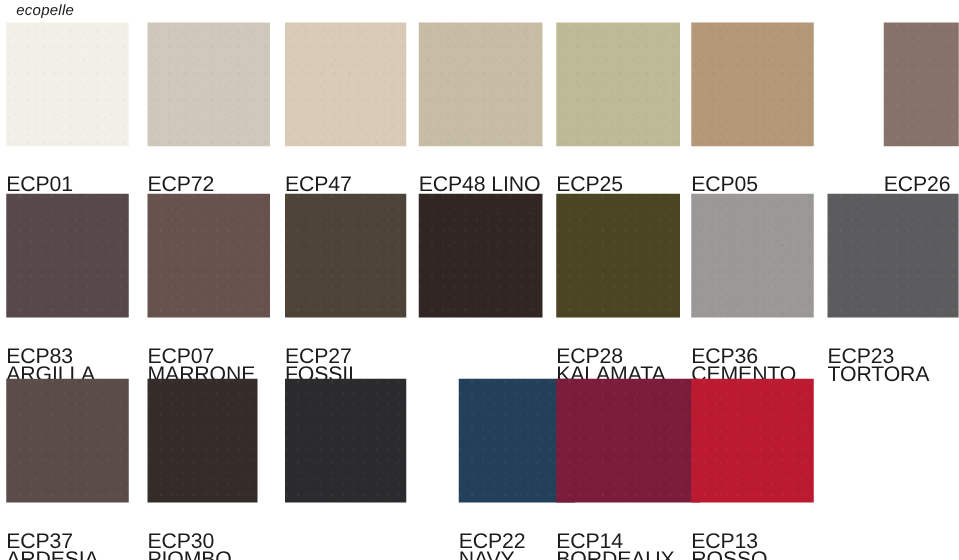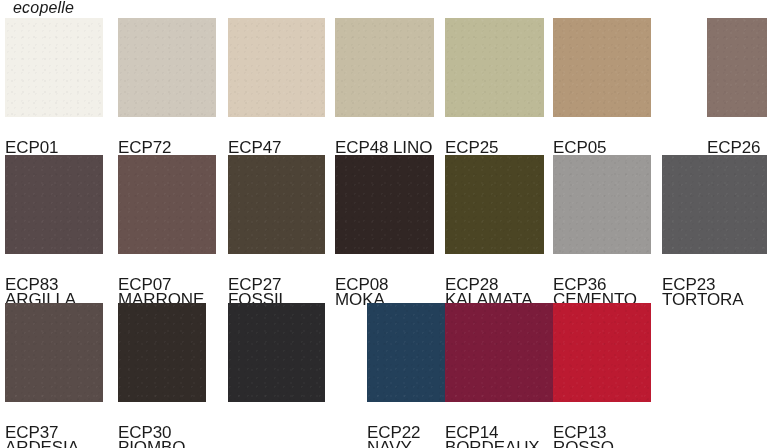--- a/index.html
+++ b/index.html
@@ -20,21 +20,21 @@
     height: 448px;
     background: #ffffff;
   }
   .collection-title {
     position: absolute;
     left: 13px;
     top: -1px;
     font-family: "Liberation Sans", sans-serif;
     font-style: italic;
     font-weight: 400;
-    font-size: 16px;
+    font-size: 12px;
     letter-spacing: 0.2px;
     color: #1a1a1a;
     line-height: 18px;
     white-space: nowrap;
   }
   .row {
     position: absolute;
     left: 0;
     width: 767px;
   }
@@ -122,21 +122,20 @@
         <div class="swatch-chip" style="background: rgb(104, 82, 78);"></div>
         <div class="swatch-label">ECP07
 MARRONE</div>
       </div>
       <div class="swatch-cell" style="left: 228px; width: 97px;">
         <div class="swatch-chip" style="background: rgb(77, 67, 54);"></div>
         <div class="swatch-label">ECP27 FOSSIL</div>
       </div>
       <div class="swatch-cell" style="left: 335px; width: 99px;">
         <div class="swatch-chip" style="background: rgb(49, 38, 36);"></div>
-        <div class="swatch-label">ECP08 MOKA</div>
       </div>
       <div class="swatch-cell" style="left: 445px; width: 99px;">
         <div class="swatch-chip" style="background: rgb(75, 69, 36);"></div>
         <div class="swatch-label">ECP28
 KALAMATA</div>
       </div>
       <div class="swatch-cell" style="left: 553px; width: 98px;">
         <div class="swatch-chip" style="background: rgb(155, 153, 151);"></div>
         <div class="swatch-label">ECP36 CEMENTO</div>
       </div>

